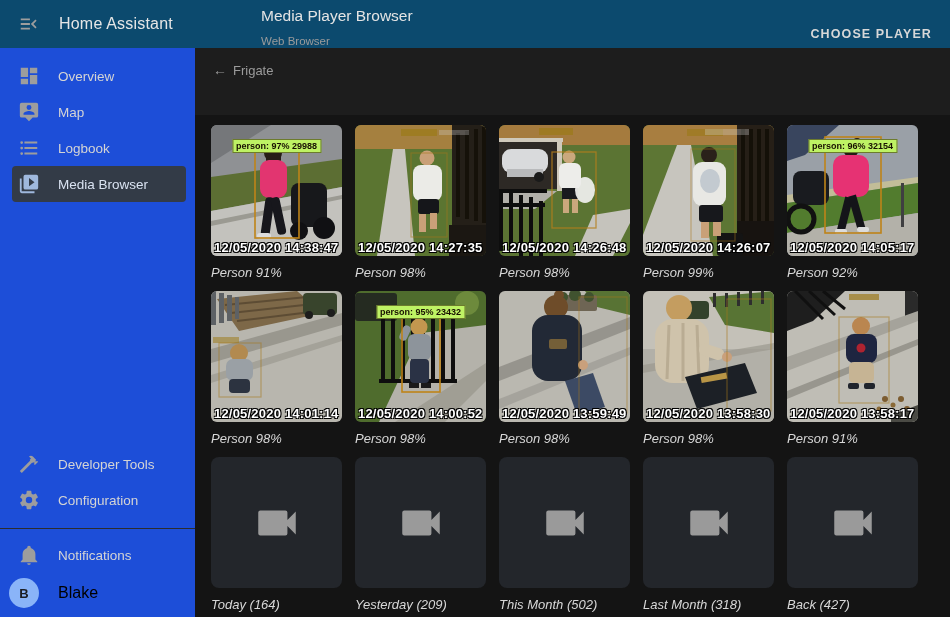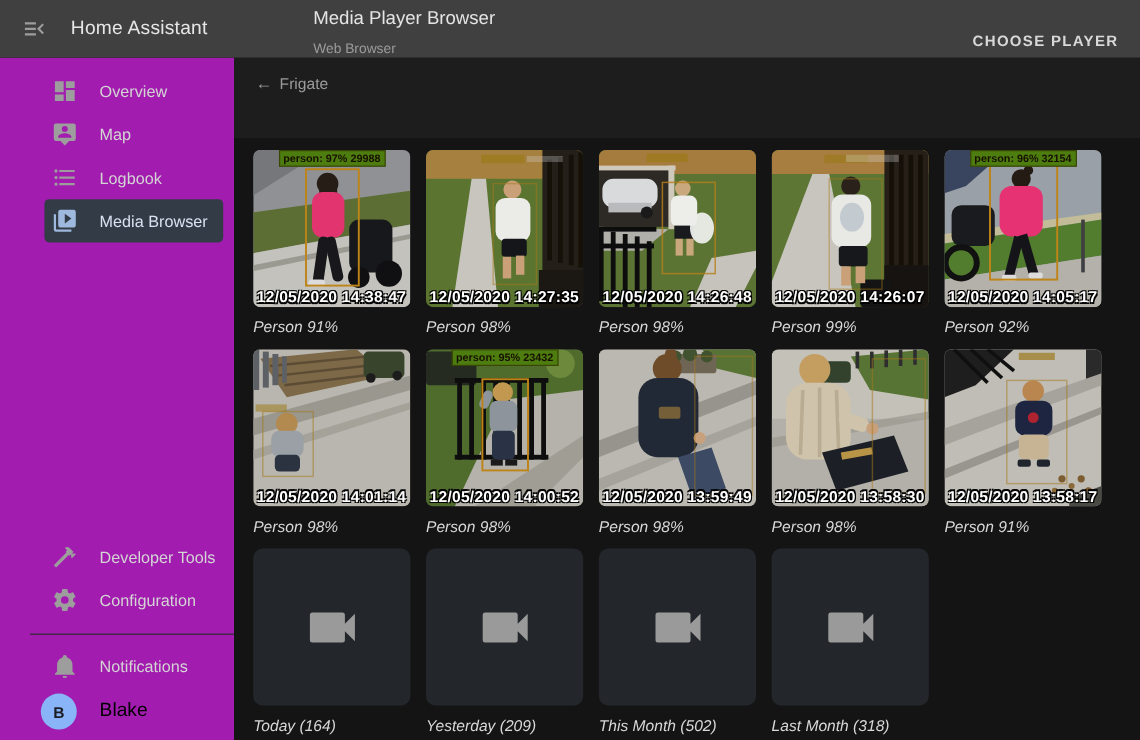--- a/index.html
+++ b/index.html
@@ -1,35 +1,35 @@
 <!DOCTYPE html>
 <html><head>
 <meta charset="utf-8">
 <style>
   * { box-sizing: border-box; margin: 0; padding: 0; }
   html,body { width:950px; height:617px; overflow:hidden; background:#131313;
     font-family:"Liberation Sans", sans-serif; -webkit-font-smoothing:antialiased; }
 
   
   .appbar { position:absolute; top:0; left:0; width:950px; height:48px;
-    background:#404040; display:flex; align-items:center; z-index:5; }
+    background:#0c4a6e; display:flex; align-items:center; z-index:5; }
   .menu-btn { margin-left:16px; width:26px; height:26px; display:flex;
     align-items:center; justify-content:center; cursor:pointer; }
   .menu-btn svg { width:22px; height:22px; fill:#9d9d9d; }
   .brand { margin-left:17px; font-size:16px; color:#e6e6e6; letter-spacing:.2px; }
   .title-block { position:absolute; left:261px; top:7px; }
   .title-block .t { font-size:15.5px; color:#e4e4e4; }
   .title-block .s { font-size:11.5px; color:#9b9b9b; margin-top:10px; }
   .choose-btn { position:absolute; right:8px; top:10px; height:48px; display:flex;
     align-items:center; padding:0 10px; font-size:12.5px; font-weight:bold;
     letter-spacing:1.1px; color:#d8d8d8; cursor:pointer; }
 
   
   .sidebar { position:absolute; top:48px; left:0; bottom:0; width:195px;
-    background:#a21caf; display:flex; flex-direction:column; padding-top:10px;padding-left:25px; }
+    background:#1d4ed8; display:flex; flex-direction:column; padding-top:10px; }
   .side-item { display:flex; align-items:center; height:36px; padding-left:18px;
     cursor:pointer; flex:none; }
   .side-item .ic { width:22px; height:22px; margin-right:18px; flex:none; fill:#9d9d9d; }
   .side-item .lbl { font-size:13.5px; font-weight:500; color:#d4d4d4; white-space:nowrap; }
   .side-item.selected { background:#333b47; border-radius:4px; margin:0 9px 8px 12px;
     padding-left:6px; }
   .side-item.selected .ic { fill:#9fb8dd; }
   .side-item.selected .lbl { color:#d9e2f1; }
   .side-spacer { flex:1; }
   .side-divider { border-top:1px solid #2d2d2d; margin:10px 0 8px 0; }
@@ -51,22 +51,22 @@
 
   .grid { margin:10px 16px 0 16px; display:grid;
     grid-template-columns:repeat(5,131px); column-gap:13px; row-gap:10px; }
   .cell { width:131px; cursor:pointer; }
   .thumb { position:relative; width:131px; height:131px; border-radius:6px;
     overflow:hidden; background:#2b2b2b; }
   .thumb svg { display:block; width:131px; height:131px; }
   .ts { position:absolute; left:3px; bottom:1px; font-size:13px; font-weight:bold;
     color:#fff; letter-spacing:.2px; white-space:nowrap;
     text-shadow:-1px -1px 0 #000, 1px -1px 0 #000, -1px 1px 0 #000, 1px 1px 0 #000; }
-  .chip { position:absolute; top:0; left:50%; transform:translateX(-50%);
-    background:#4d7c0f; color:#181000; font-size:9px; font-weight:bold;
+  .chip { position:absolute; top:14px; left:50%; transform:translateX(-50%);
+    background:#bef264; color:#181000; font-size:9px; font-weight:bold;
     line-height:12px; padding:0 3px; white-space:nowrap;
     border:1px solid rgba(40,25,0,.55); }
   .chip:empty { display:none; }
   .caption { margin-top:9px; font-size:13px; line-height:16px; color:#d8d8d8;
     white-space:nowrap;font-style:italic; }
   .folder { width:131px; height:131px; border-radius:8px; background:#23262b;
     display:flex; align-items:center; justify-content:center; }
   .folder svg { width:50px; height:50px; fill:#9a9a9a; }
 </style>
 </head>
@@ -478,15 +478,23 @@
       <div class="caption">This Month (502)</div>
     </div>
     <div class="cell">
       <div class="folder">
         <svg viewBox="0 0 24 24">
             <path d="M17,10.5V7A1,1 0 0,0 16,6H4A1,1 0 0,0 3,7V17A1,1 0 0,0 4,18H16A1,1 0 0,0 17,17V13.5L21,17.5V6.5L17,10.5Z"></path>
           </svg>
       </div>
       <div class="caption">Last Month (318)</div>
     </div>
+    <div class="cell">
+      <div class="folder">
+        <svg viewBox="0 0 24 24">
+            <path d="M17,10.5V7A1,1 0 0,0 16,6H4A1,1 0 0,0 3,7V17A1,1 0 0,0 4,18H16A1,1 0 0,0 17,17V13.5L21,17.5V6.5L17,10.5Z"></path>
+          </svg>
+      </div>
+      <div class="caption">Back (427)</div>
+    </div>
 
   </div>
 </div>
 
 </body></html>

